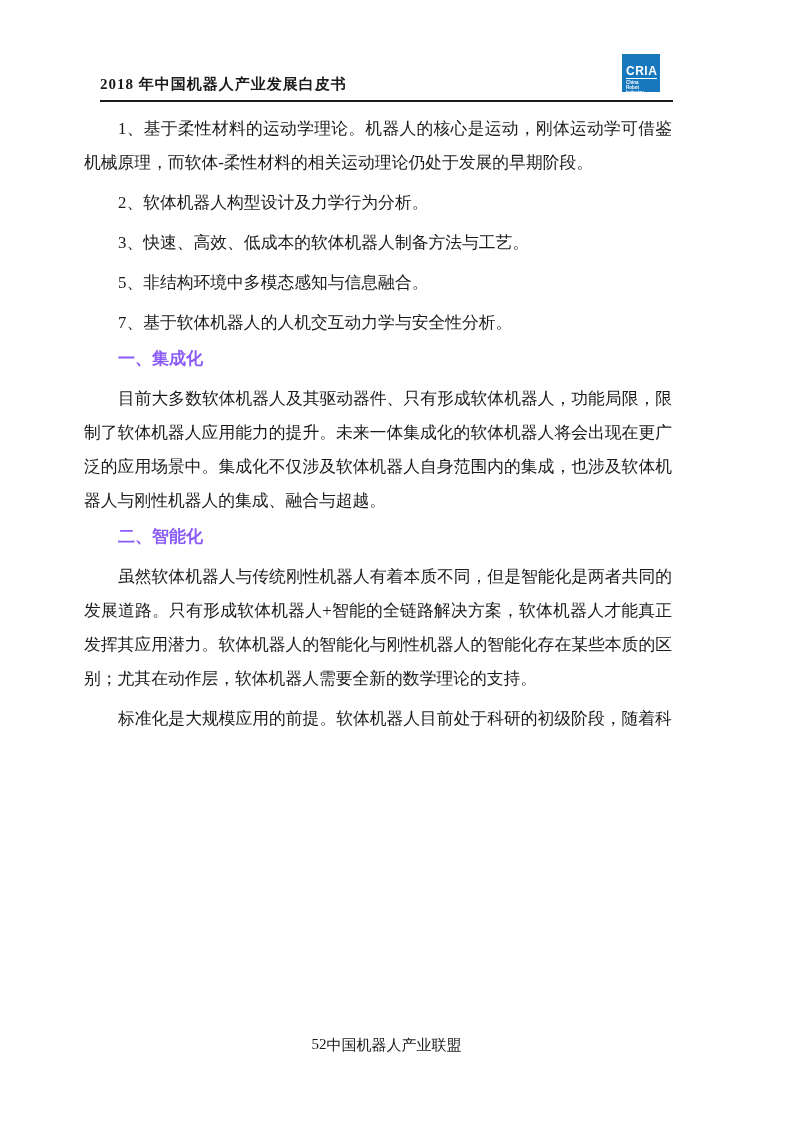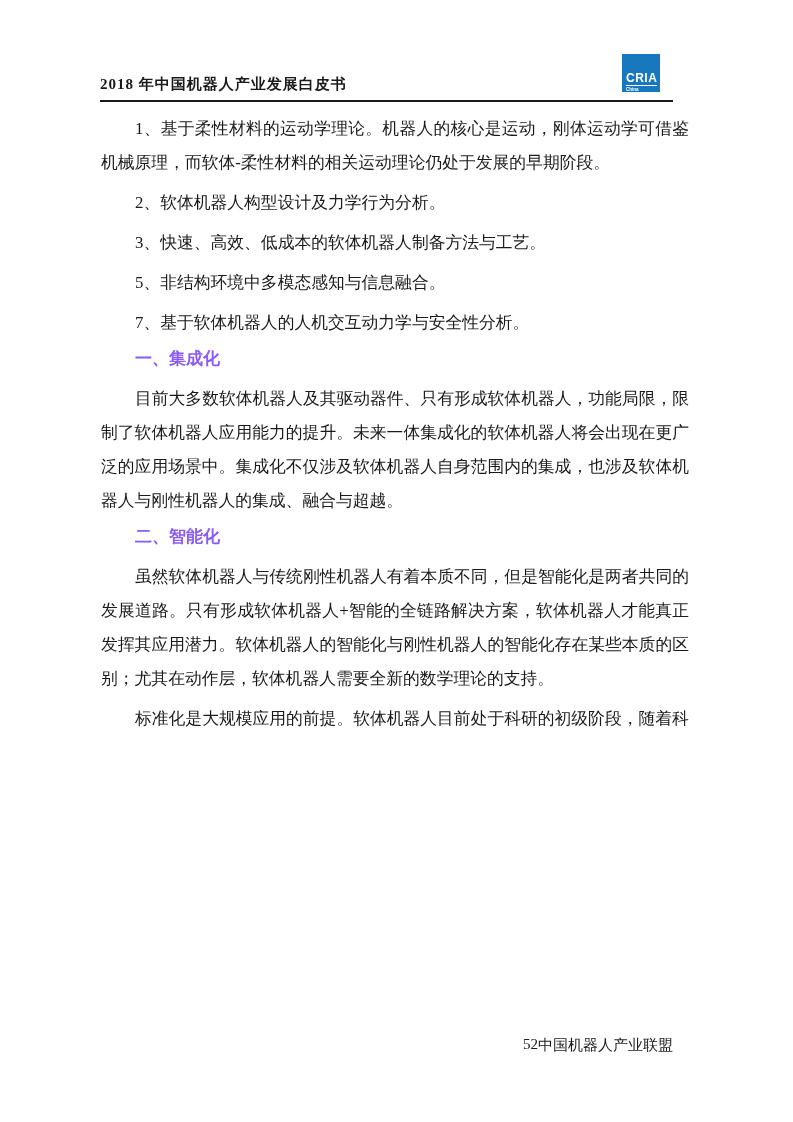--- a/index.html
+++ b/index.html
@@ -43,21 +43,21 @@
     background: #1a1a1a;
   }
   .cria-logo {
     position: absolute;
     right: 13px;
     bottom: 10px;
     width: 38px;
     height: 38px;
     background: #1878be;
     box-sizing: border-box;
-    padding: 18px 3px 2px 4px;
+    padding: 11px 3px 2px 4px;
     font-family: "Liberation Sans", sans-serif;
     color: #ffffff;
     line-height: 1;
   }
   .cria-logo .acronym {
     font-size: 12px;
     font-weight: bold;
     letter-spacing: 0.5px;
     display: block;
     border-bottom: 1px solid #ffffff;
@@ -67,21 +67,21 @@
   .cria-logo .sub {
     display: block;
     font-size: 4.5px;
     line-height: 5px;
     font-weight: bold;
   }
   
   .content {
     position: absolute;
     top: 112px;
-    left: 101px;
+    left: 84px;
     width: 588px;
   }
   .para {
     margin: 0 0 6px 0;
     font-size: 16.8px;
     line-height: 34px;
     text-align: justify;
     text-indent: 34px;
     color: #1a1a1a;
   }
@@ -106,21 +106,21 @@
     text-indent: 34px;
     color: #8b5cf6;
   }
   
   .footer {
     position: absolute;
     top: 1036px;
     left: 100px;
     width: 573px;
     display: flex;
-    justify-content: flex-end;
+    justify-content: center;
     font-size: 15px;
     color: #1a1a1a;
   }
 </style>
 </head>
 <body>
 
 <div class="page">
 
   <div class="header">

